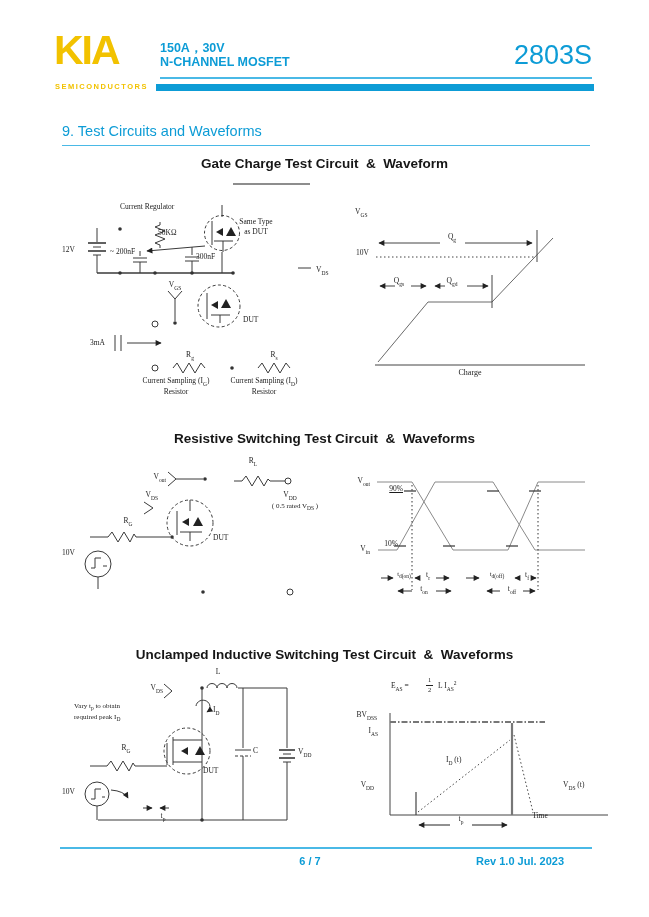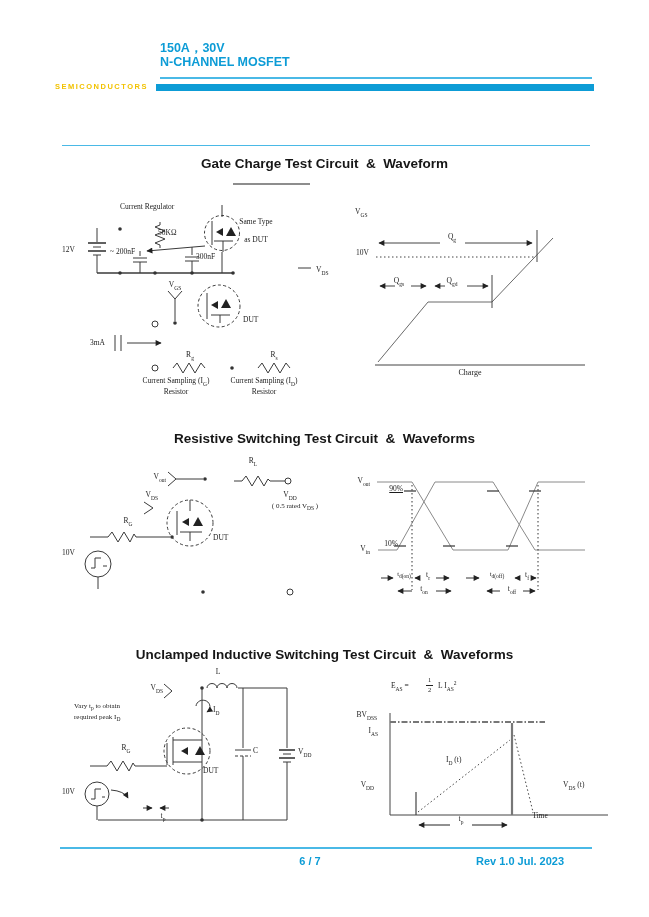--- a/index.html
+++ b/index.html
@@ -41,26 +41,29 @@
   .foot-rule{position:absolute;left:60px;top:847px;width:532px;height:1.5px;background:var(--cyan-light);}
   .foot-page{position:absolute;left:0;top:855px;width:620px;text-align:center;
       font-size:11px;font-weight:bold;color:var(--cyan);}
   .foot-rev{position:absolute;left:476px;top:855px;font-size:11px;font-weight:bold;color:var(--cyan);}
 </style>
 </head>
 <body>
 
 <div class="page">
 
+  <div class="logo">KIA</div>
   <div class="logo-sub">SEMICONDUCTORS</div>
   <div class="spec1">150A，30V</div>
   <div class="spec2">N-CHANNEL MOSFET</div>
+  <div class="part">2803S</div>
   <div class="rule-thin"></div>
   <div class="rule-thick"></div>
 
+  <div class="sec-head">9. Test Circuits and Waveforms</div>
   <div class="sec-rule"></div>
 
   <h2 class="ft" style="top:156px">Gate Charge Test Circuit  &amp;  Waveform</h2>
   <div class="ft-underline"></div>
   <h2 class="ft" style="top:647px">Unclamped Inductive Switching Test Circuit  &amp;  Waveforms</h2>
   <h2 class="ft" style="top:431px">Resistive Switching Test Circuit  &amp;  Waveforms</h2>
 
   <svg style="left:55px;top:195px" width="295" height="205" viewBox="0 0 295 205">
     <defs>
       <marker id="ah1" viewBox="0 0 10 10" refX="9" refY="5" markerWidth="7" markerHeight="6" orient="auto">
@@ -328,21 +331,21 @@
     </g>
   </svg>
 
   <div class="overlay">
       <span class="fl" style="left: 120px; top: 203px;">Current Regulator</span>
       <span class="fl" style="left: 158px; top: 229px;">50KΩ</span>
       <span class="fl" style="left: 110px; top: 248px;">~ 200nF</span>
       <span class="fl" style="left: 196px; top: 253px;">300nF</span>
       <span class="fl" style="left: 62px; top: 246px;">12V</span>
       <span class="fl a-c" style="left: 256px; top: 218px;">Same Type</span>
-      <span class="fl a-c" style="left: 256px; top: 236px;">as DUT</span>
+      <span class="fl a-c" style="left: 256px; top: 228px;">as DUT</span>
       <span class="fl a-c" style="left: 175px; top: 281px;">V<sub>GS</sub></span>
       <span class="fl" style="left: 243px; top: 316px;">DUT</span>
       <span class="fl" style="left: 90px; top: 339px;">3mA</span>
       <span class="fl a-c" style="left: 190px; top: 351px;">R<sub>g</sub></span>
       <span class="fl a-c" style="left: 274px; top: 351px;">R<sub>s</sub></span>
       <span class="fl a-c" style="left: 176px; top: 377px;">Current Sampling (I<sub>G</sub>)</span>
       <span class="fl a-c" style="left: 176px; top: 388px;">Resistor</span>
       <span class="fl a-c" style="left: 264px; top: 377px;">Current Sampling (I<sub>D</sub>)</span>
       <span class="fl a-c" style="left: 264px; top: 388px;">Resistor</span>
       <span class="fl" style="left: 316px; top: 266px;">V<sub>DS</sub></span>

